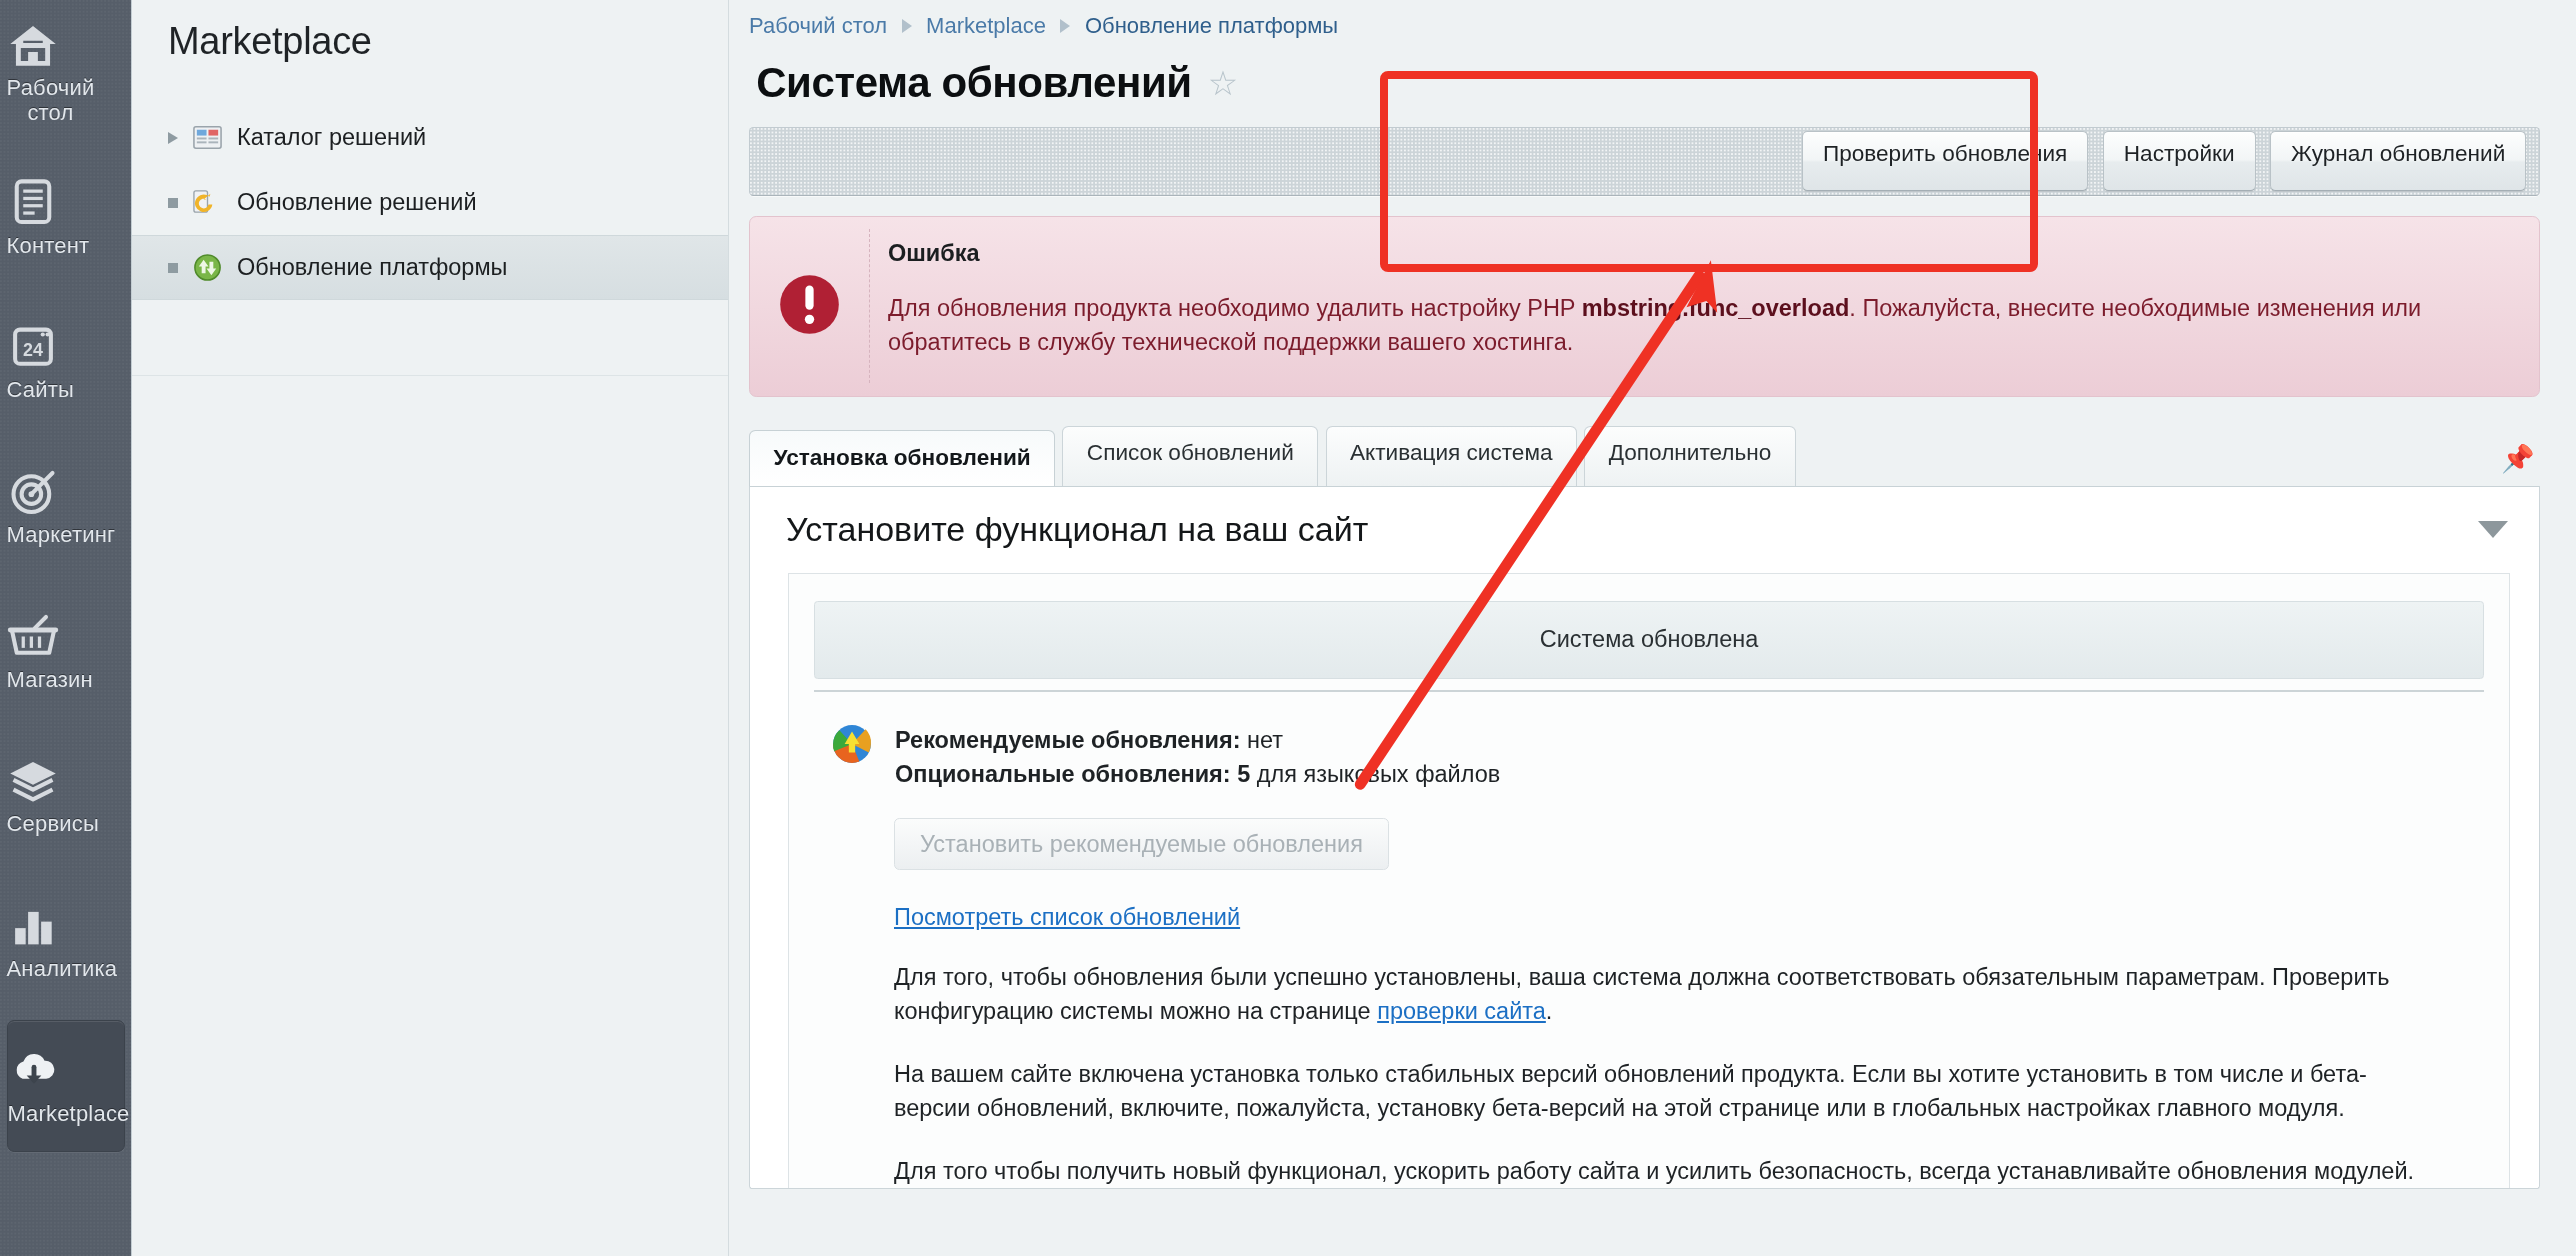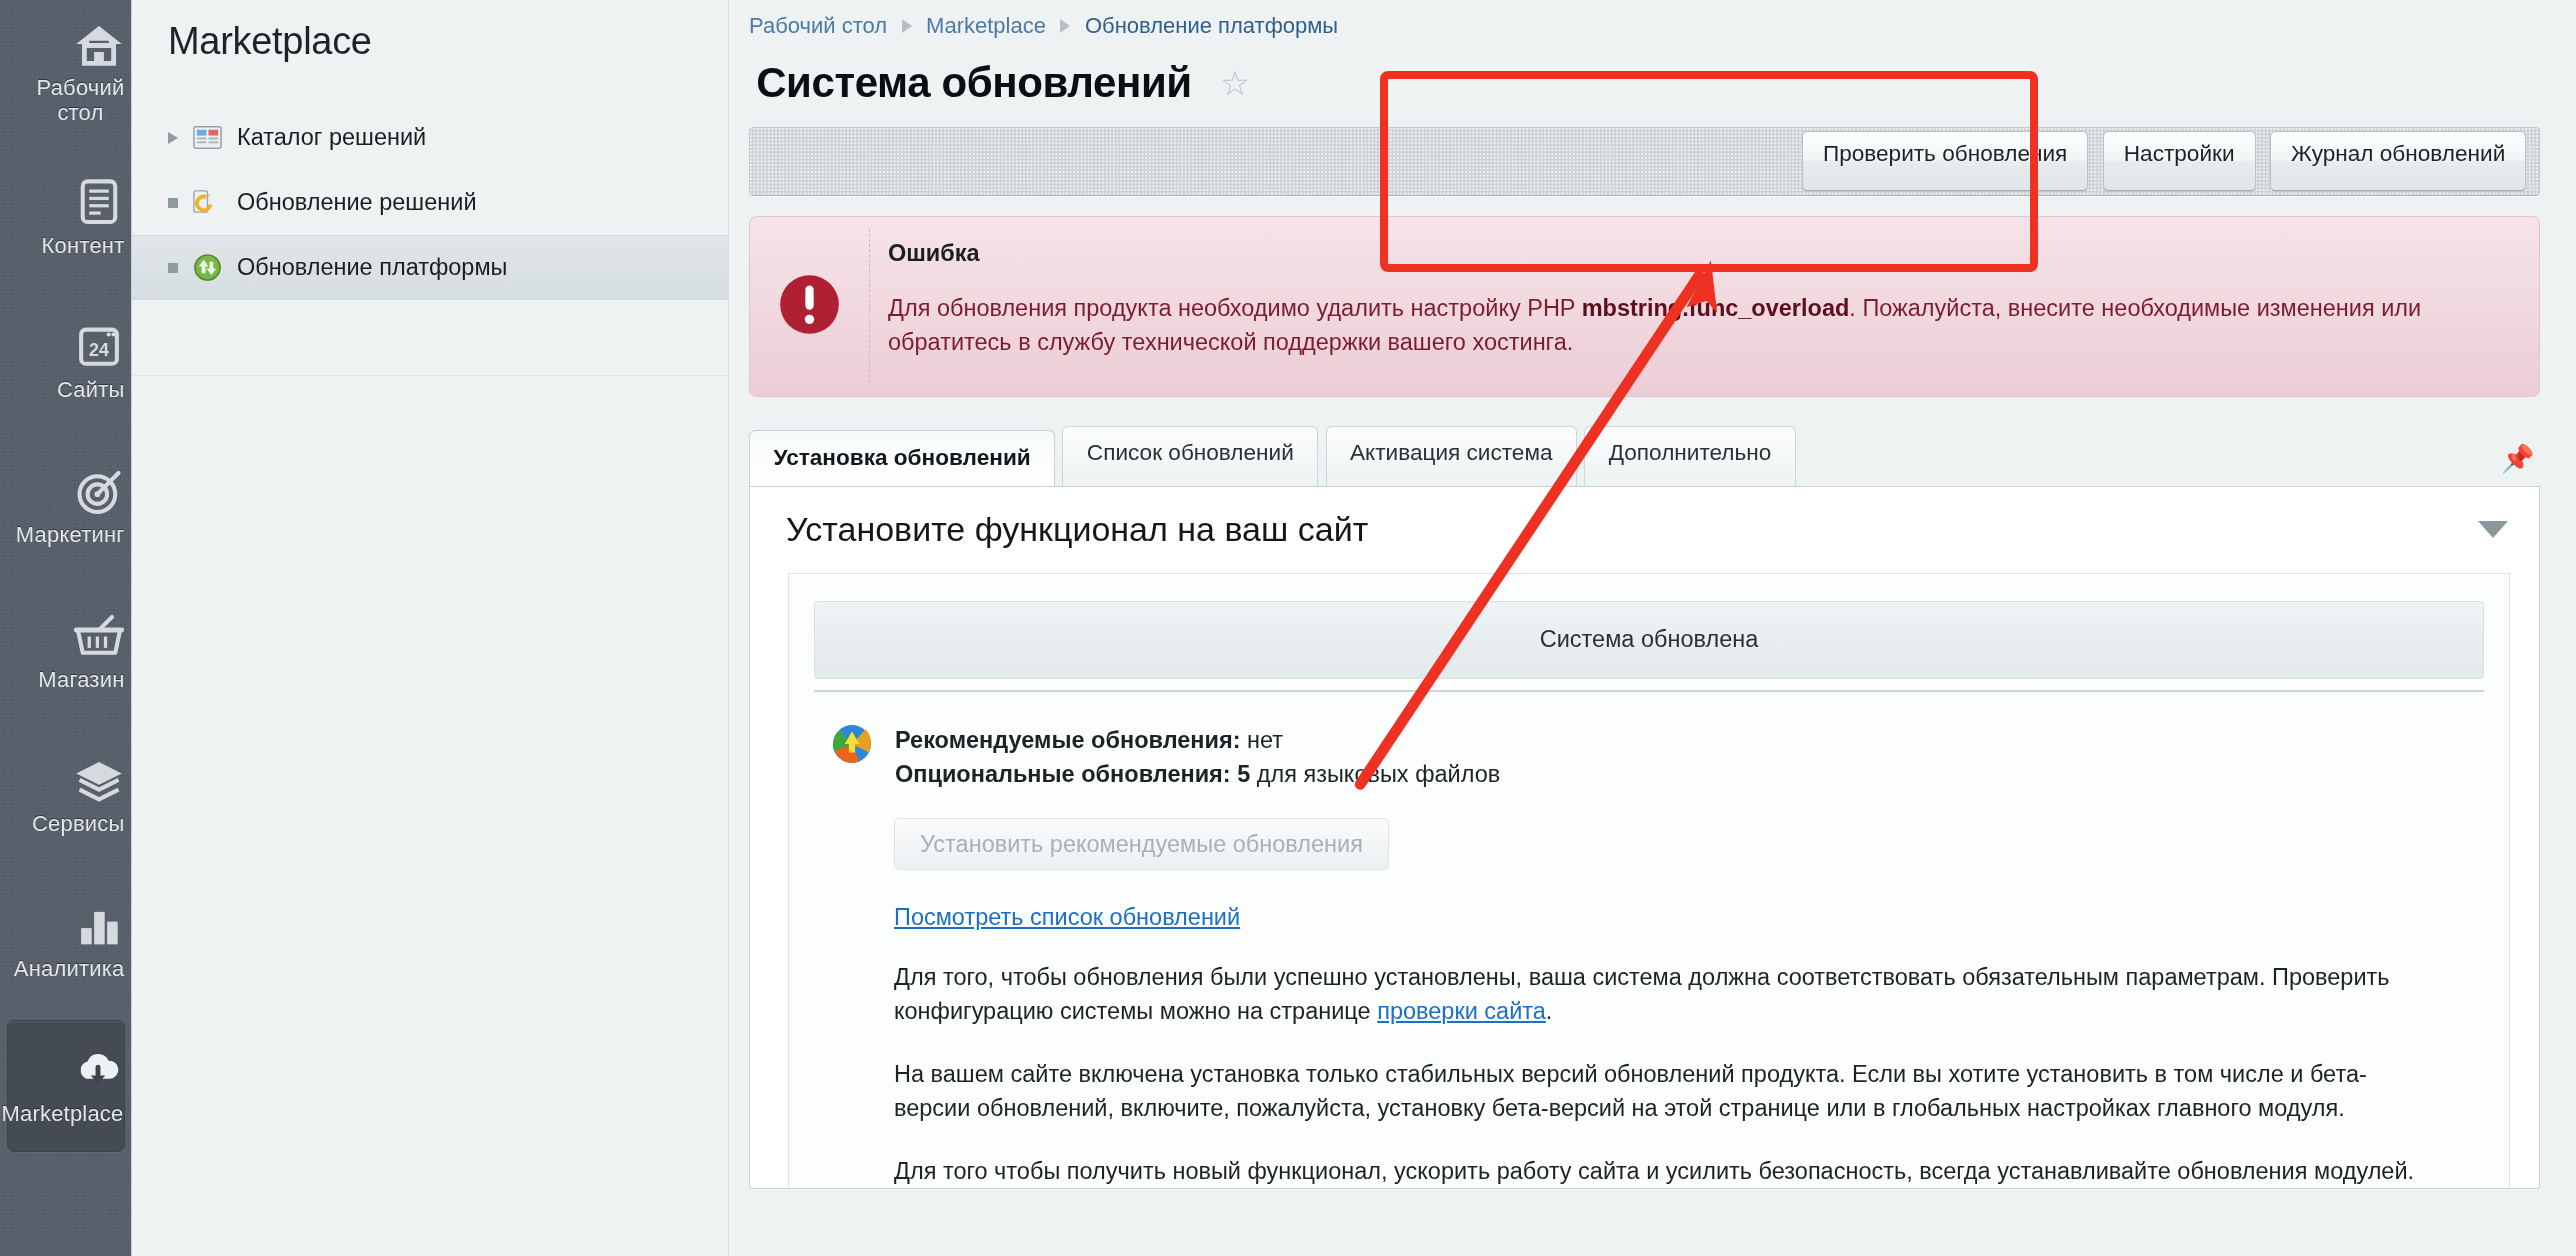--- a/index.html
+++ b/index.html
@@ -19,21 +19,21 @@
       radial-gradient(circle at 0.9px 0.9px, rgba(255,255,255,.045) 0.9px, transparent 0);
     background-size: 3.6px 3.6px;
     border-right: 1.8px solid #c3cdd2;
     position: relative;
     display: flex; flex-direction: column; align-items: center;
     padding-top: 7.2px;
   }
   .rail-item {
     width: 118px; height: 132px;
     display: flex; flex-direction: column;
-    align-items: flex-end; justify-content: center;
+    align-items: flex-start; justify-content: center;
     gap: 5.4px; border-radius: 7.2px;
     margin-bottom: 12.7px;
   }
   .rail-item.active {
     background: #444b55;
     box-shadow: inset 0 0.9px 0 rgba(255,255,255,.10), 0 0.9px 0 rgba(255,255,255,.08);
     border: 0.9px solid #3b424b;
   }
   .rail-label {
     color: #e2e7ec; font-size: 22px; line-height: 25px;
@@ -79,21 +79,21 @@
   
   .main { flex: 1; height: 1256px; position: relative; background: #eef2f3;
           padding: 0 36px 0 20px; }
   .crumbs { display: flex; align-items: center; gap: 14.5px; padding: 12.7px 0 0 0; }
   .crumb { font-size: 22px; color: #4a7aa8; }
   .crumb.last { color: #2f5f8c; }
   .crumb-sep {
     width: 0; height: 0; border-left: 10px solid #b1c0cb;
     border-top: 7.2px solid transparent; border-bottom: 7.2px solid transparent;
   }
-  .title-row { display: flex; align-items: center; gap: 28px; padding: 20px 0 0 7.2px; }
+  .title-row { display: flex; align-items: center; gap: 16px; padding: 20px 0 0 7.2px; }
   .ptitle { font-size: 42px; font-weight: 700; color: #0c0f11; letter-spacing: -0.4px; }
   .star { font-size: 34px; color: #b8c4cb; line-height: 1; }
 
   
   .toolbar {
     margin-top: 20px; height: 69px; border-radius: 4.5px;
     background: #ccd4d8;
     background-image: radial-gradient(circle at 0.9px 0.9px, rgba(255,255,255,.75) 0.9px, transparent 0);
     background-size: 3.6px 3.6px;
     border: 0.9px solid #c2cbd0; border-bottom-color: #aab4ba;

